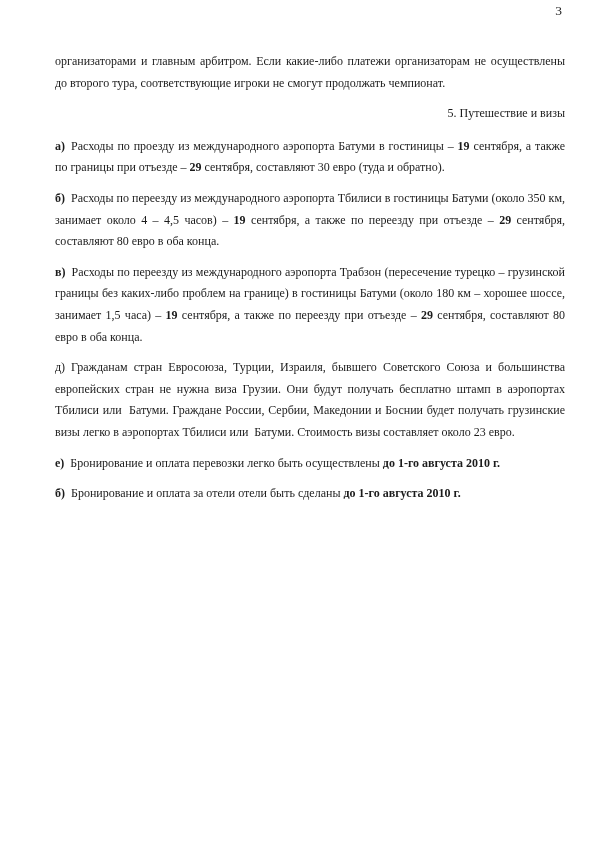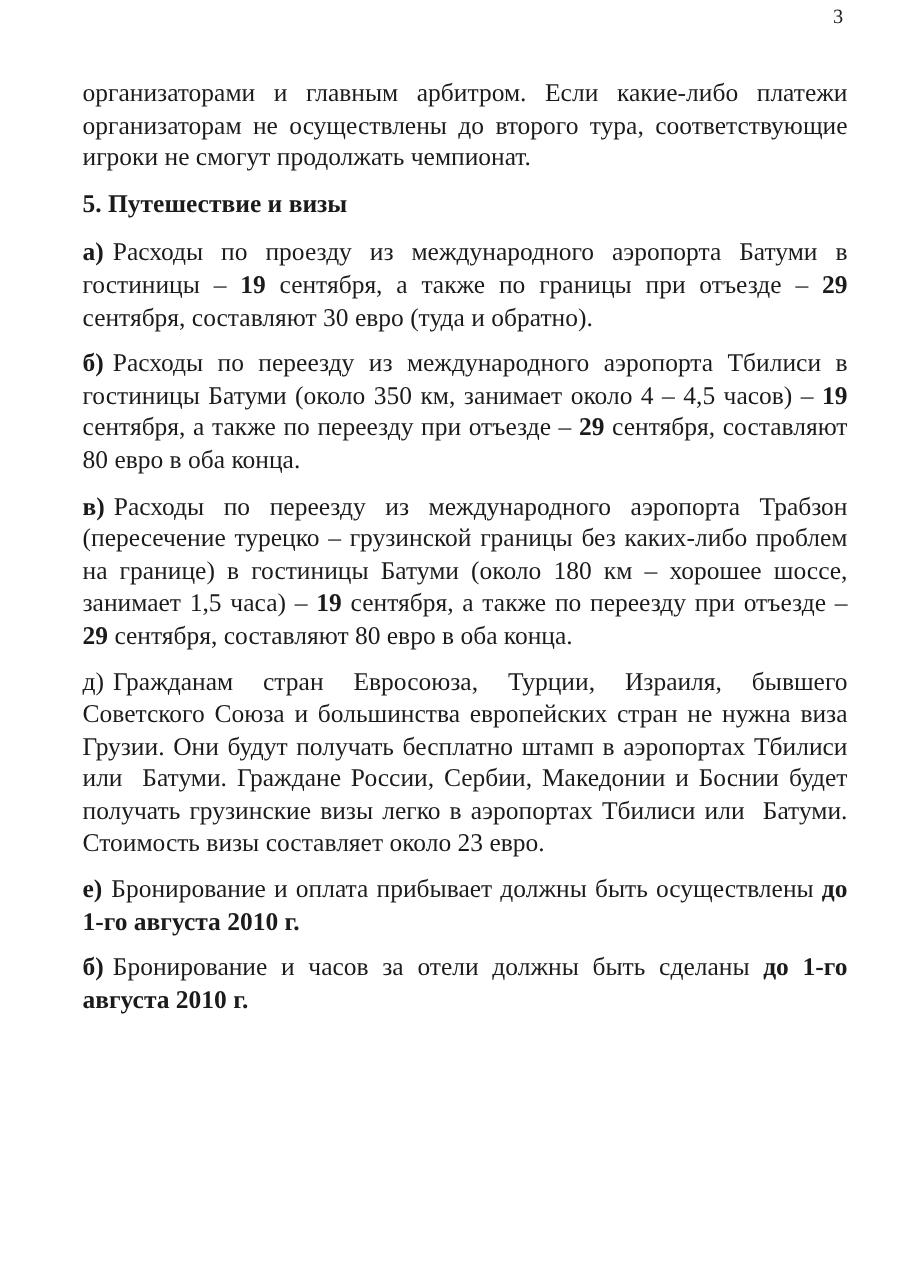--- a/index.html
+++ b/index.html
@@ -19,27 +19,27 @@
     font-size:13.5px;
   }
   .content{
     position:absolute;
     top:51px;
     left:55px;
     width:510px;
   }
   .content p{
     margin:0 0 9px 0;
-    font-size:17px;
+    font-size:12px;
     line-height:21.6px;
     text-align:justify;
   }
   .content p.heading{
-    font-weight:bold;
-    text-align:left;
+    font-weight:normal;
+    text-align:right;
     margin:4px 0 11px 0;
   }
   .b{font-weight:bold;}
   .lbl{margin-right:6px;}
 </style>
 </head>
 <body>
 
 <div class="page">
   <div class="page-number">3</div>
@@ -52,20 +52,20 @@
 
     <p><span class="b lbl">а)</span><span>Расходы по проезду из международного аэропорта Батуми в гостиницы – </span><span class="b">19</span><span> сентября, а также по границы при отъезде – </span><span class="b">29</span><span> сентября, составляют 30 евро (туда и обратно).</span></p>
 
     <p><span class="b lbl">б)</span><span>Расходы по переезду из международного аэропорта Тбилиси в гостиницы Батуми (около 350 км, занимает около 4 – 4,5 часов) – </span><span class="b">19</span><span> сентября, а также по переезду при отъезде – </span><span class="b">29</span><span> сентября, составляют 80 евро в оба конца.</span></p>
 
     <p><span class="b lbl">в)</span><span>Расходы по переезду из международного аэропорта Трабзон (пересечение турецко – грузинской границы без каких-либо проблем на границе) в гостиницы Батуми (около 180 км – хорошее шоссе, занимает 1,5 часа) – </span><span class="b">19</span><span> сентября, а также по переезду при отъезде – </span><span class="b">29</span><span> сентября, составляют 80 евро в оба конца.</span></p>
 
 
     <p><span class="lbl">д)</span><span>Гражданам стран Евросоюза, Турции, Израиля, бывшего Советского Союза и большинства европейских стран не нужна виза Грузии. Они будут получать бесплатно штамп в аэропортах Тбилиси или&nbsp; Батуми. Граждане России, Сербии, Македонии и Боснии будет получать грузинские визы легко в аэропортах Тбилиси или&nbsp; Батуми. Стоимость визы составляет около 23 евро.</span></p>
 
-    <p><span class="b lbl">е)</span><span>Бронирование и оплата прибывает должны быть осуществлены </span><span class="b">до 1-го августа 2010 г.</span></p>
+    <p><span class="b lbl">е)</span><span>Бронирование и оплата перевозки легко быть осуществлены </span><span class="b">до 1-го августа 2010 г.</span></p>
 
 
 
-    <p><span class="b lbl">б)</span><span>Бронирование и часов за отели должны быть сделаны </span><span class="b">до 1-го августа 2010 г.</span></p>
+    <p><span class="b lbl">б)</span><span>Бронирование и оплата за отели отели быть сделаны </span><span class="b">до 1-го августа 2010 г.</span></p>
 
   </div>
 </div>
 
 </body></html>

